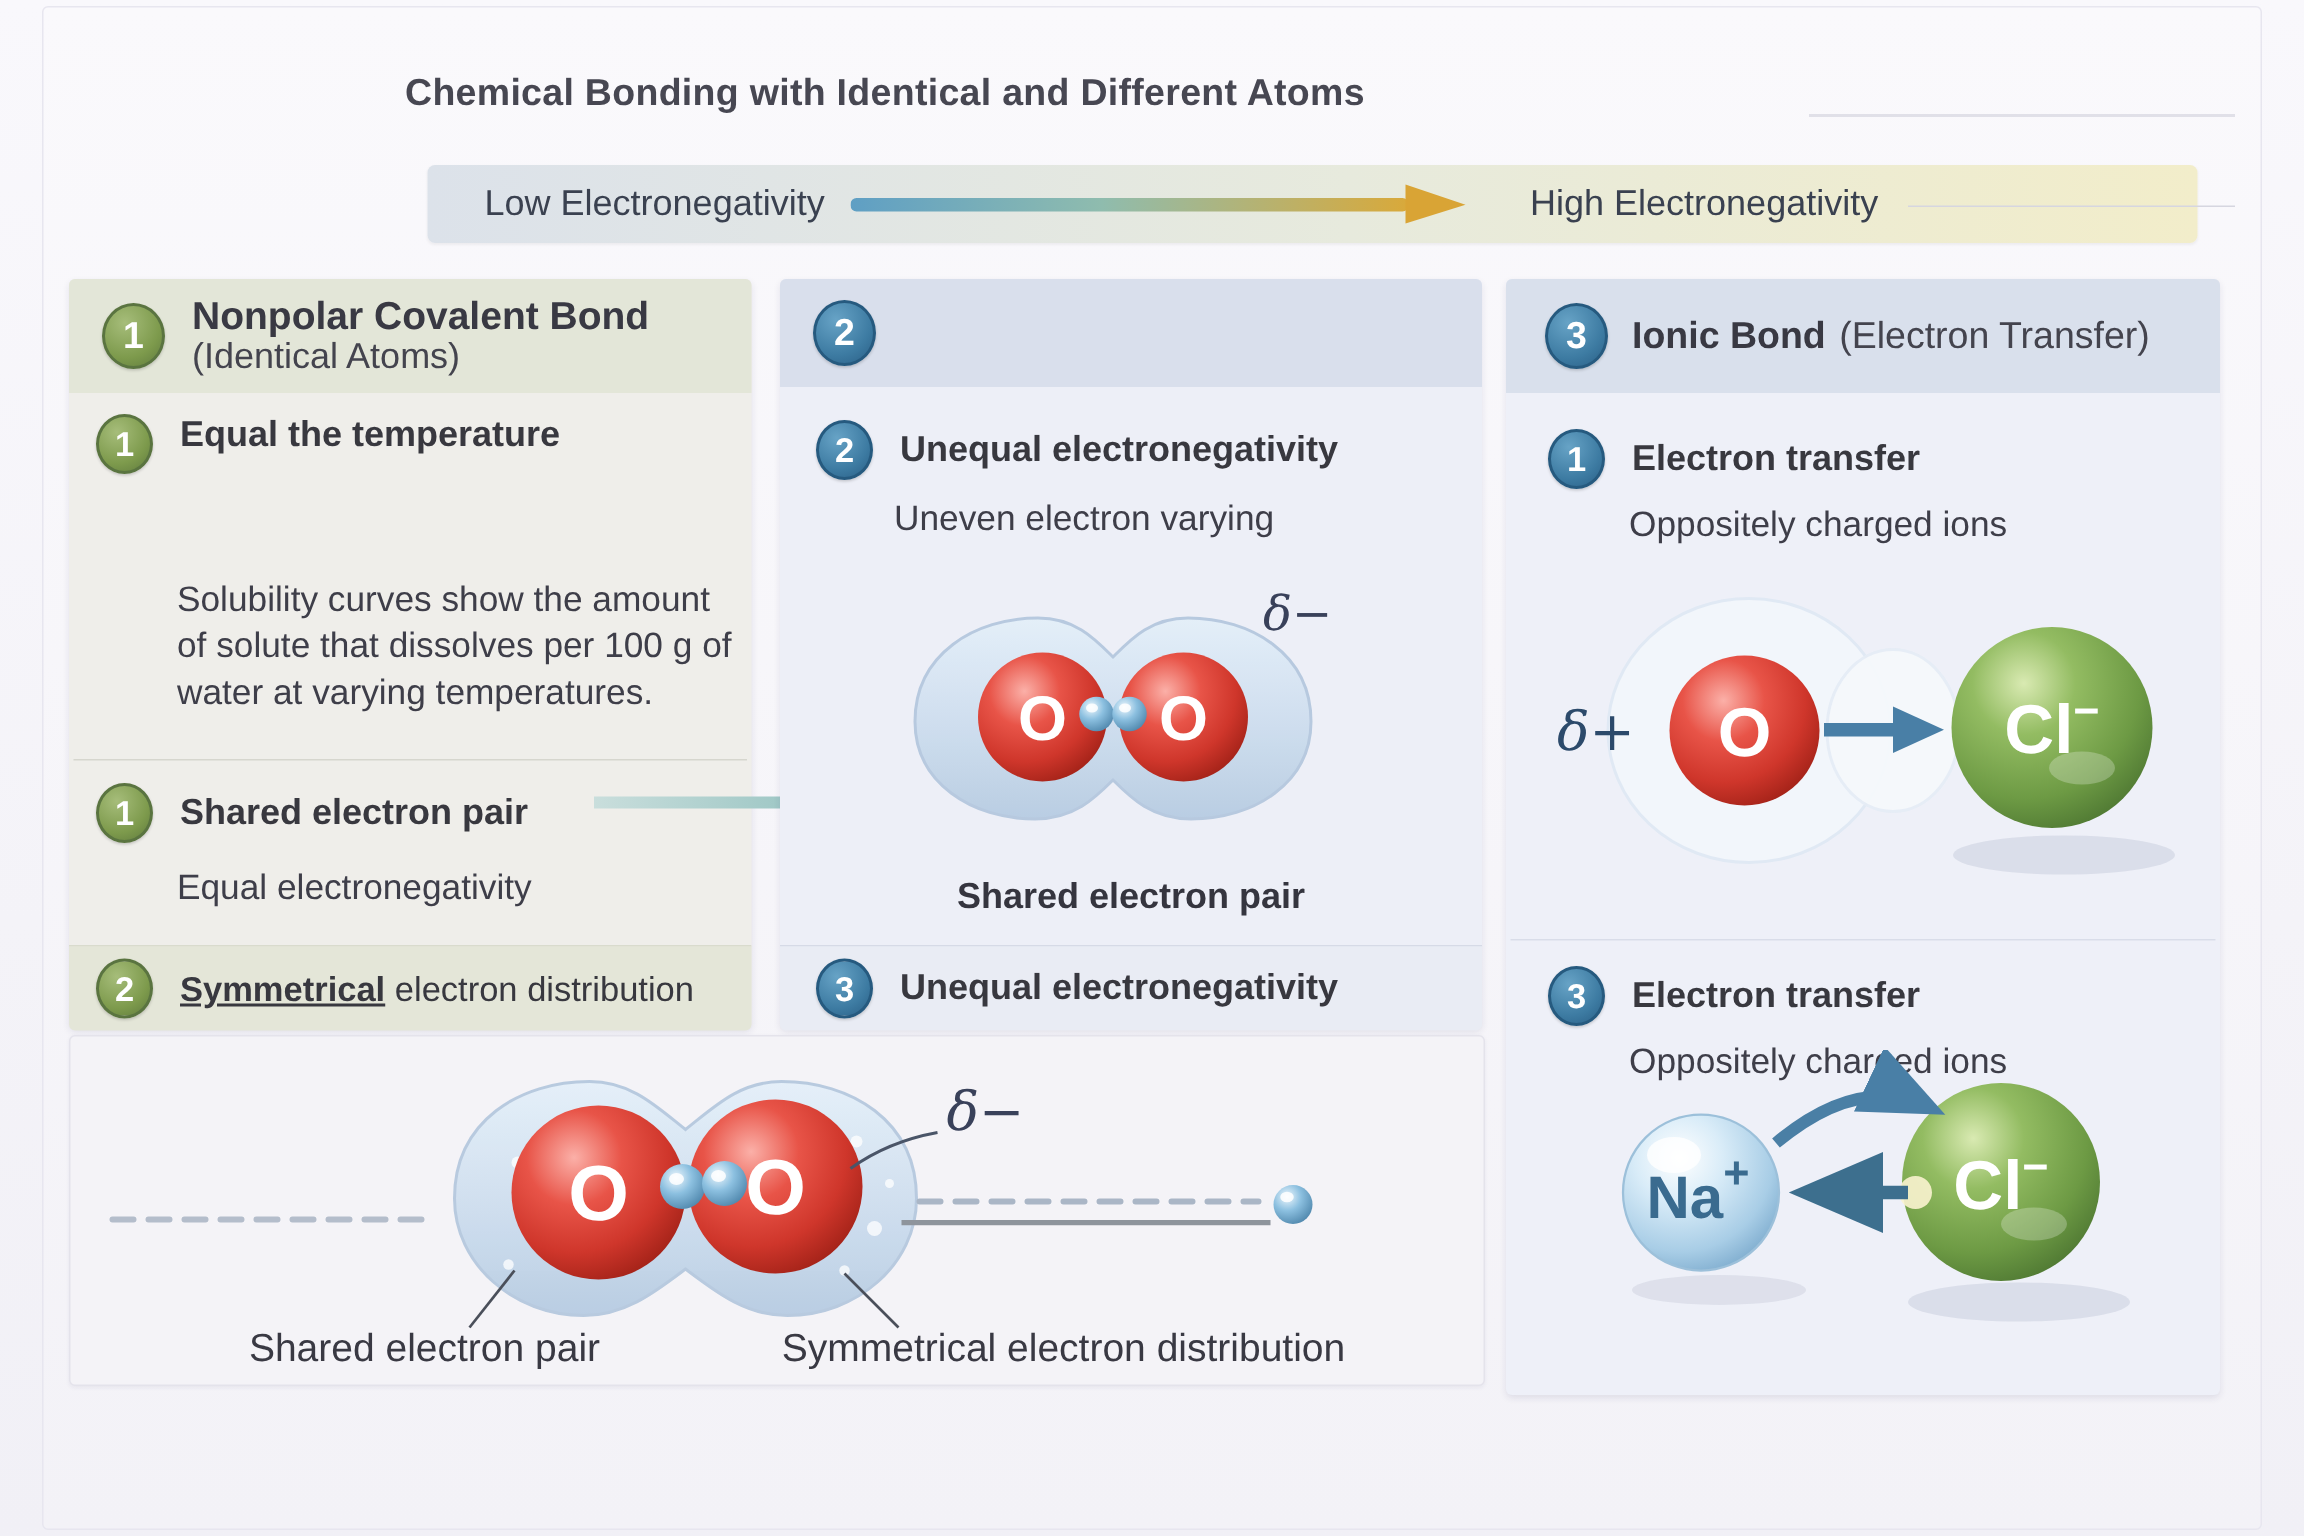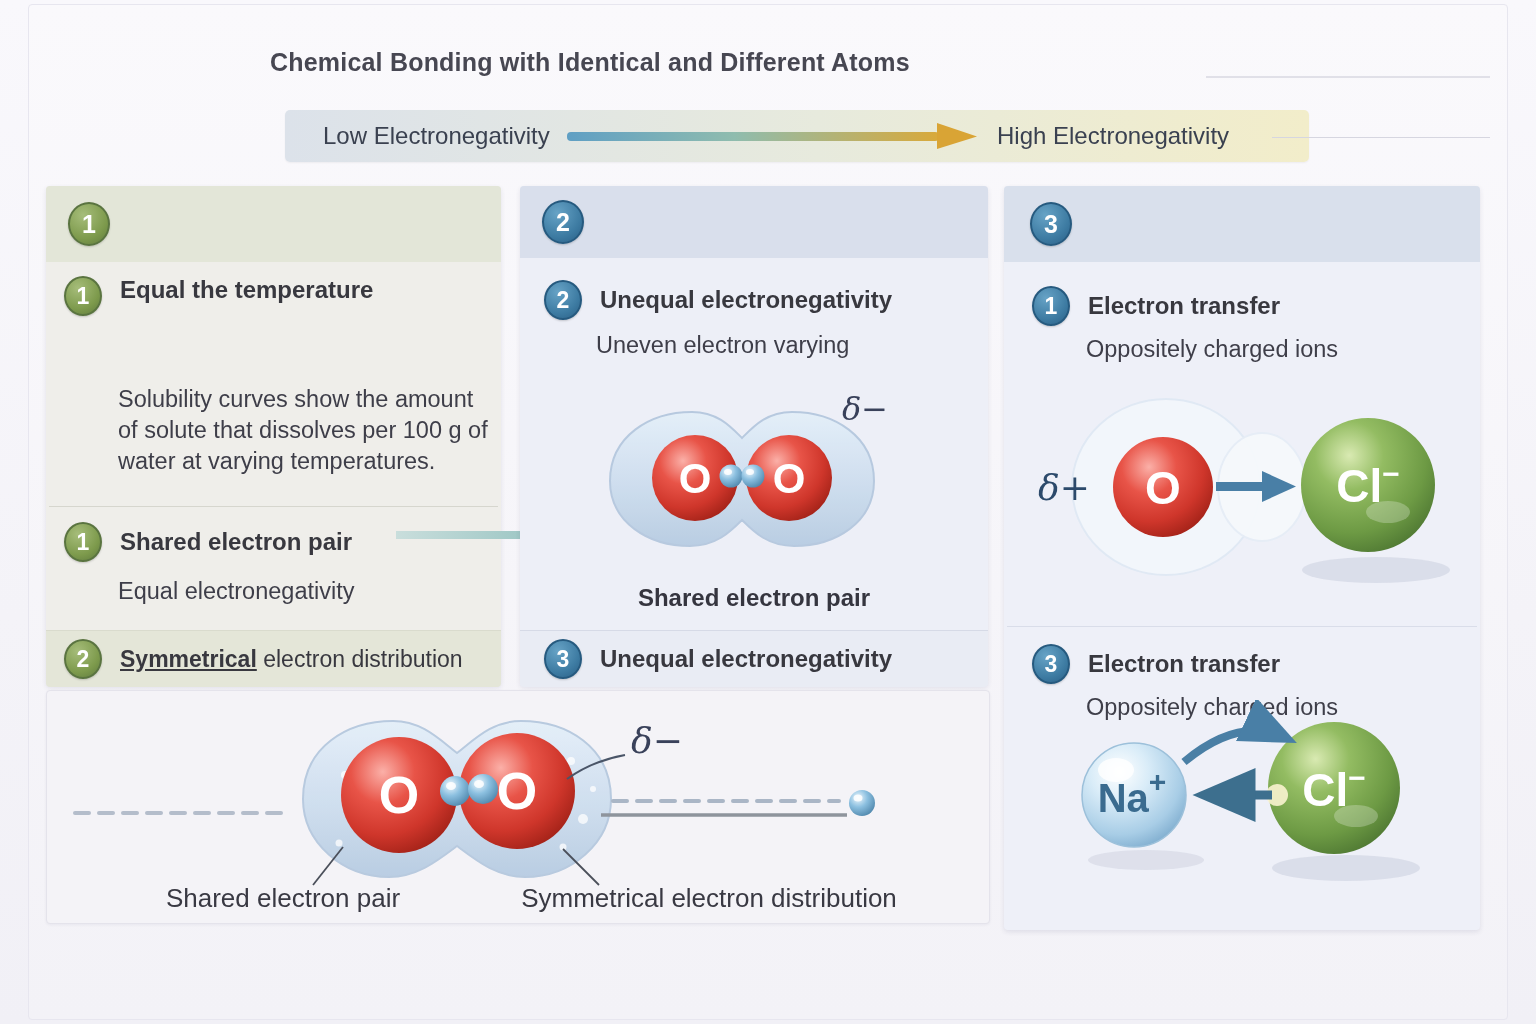--- a/index.html
+++ b/index.html
@@ -10,25 +10,25 @@
   }
   .frame { position:absolute; left:28px; top:4px; width:1478px; height:1014px;
     border:1px solid #e7e6ef; border-radius:4px;
     background:linear-gradient(180deg,#faf9fc,#f3f2f7); }
   .abs { position:absolute; }
   .page-title { position:absolute; left:270px; top:48px; font-size:25px; font-weight:700;
     color:#474752; letter-spacing:.2px; }
   .title-rule { position:absolute; left:1206px; top:76px; width:284px; height:2px; background:#d5d5df; opacity:.7; }
   .en-tail-rule { position:absolute; left:1272px; top:137px; width:218px; height:1px; background:#d6d6e0; }
 
-  .en-band { position:absolute; left:285px; top:110px; width:1024px; height:52px; border-radius:5px;
+  .en-band { position:absolute; left:285px; top:110px; width:1180px; height:52px; border-radius:5px;
     background:linear-gradient(90deg,#dce2ea 0%,#e7eadd 52%,#f2edca 100%);
     box-shadow:0 1px 2px rgba(0,0,0,.05); }
   .en-label { position:absolute; top:50%; transform:translateY(-50%); font-size:24px; color:#3a4150; font-weight:500; }
-  .en-low { left:38px; } .en-high { left:712px; }
+  .en-low { left:38px; } .en-high { left:735px; }
   .en-arrow { position:absolute; left:282px; top:12px; }
 
   .panel { position:absolute; border-radius:4px; box-shadow:0 2px 5px rgba(40,40,90,.10); }
   .panel-1 { left:46px; top:186px; width:455px; height:500px; background:#efeeea; }
   .panel-2 { left:520px; top:186px; width:468px; height:500px; background:#edeff7; }
   .panel-3 { left:1004px; top:186px; width:476px; height:744px; background:#eef0f8; }
 
   .p-header { position:absolute; left:0; top:0; right:0; display:flex; align-items:center; gap:18px;
     padding-left:22px; border-radius:4px 4px 0 0; }
   .p1-header { height:76px; background:#e3e6d8; }
@@ -123,20 +123,24 @@
     <svg class="en-arrow" width="412" height="28">
       <rect x="0" y="10" width="372" height="9" rx="4" fill="url(#gEN)"></rect>
       <polygon points="370,1 410,14.5 370,27" fill="#d9a435"></polygon>
     </svg>
   </div>
   <div class="en-tail-rule"></div>
 
   <div class="panel panel-1">
     <div class="p-header p1-header">
       <div class="num green">1</div>
+      <div class="hdr-text">
+        <div class="hdr-title">Nonpolar Covalent Bond</div>
+        <div class="hdr-sub">(Identical Atoms)</div>
+      </div>
     </div>
 
     <div class="abs" style="left:18px; top:90px; display:flex; gap:18px;">
       <div class="num green small">1</div>
       <div>
         <div class="step-title">Equal the temperature</div>
       </div>
     </div>
     <div class="abs body-text" style="left:72px; top:172px; width:378px;">Solubility curves show the amount of solute that dissolves per 100 g of water at varying temperatures.</div>
 
@@ -189,20 +193,24 @@
 
     <div class="strip p2-strip" style="padding-left:24px;">
       <div class="num blue small">3</div>
       <div class="step-title">Unequal electronegativity</div>
     </div>
   </div>
 
   <div class="panel panel-3">
     <div class="p-header p3-header" style="gap:16px; padding-left:26px;">
       <div class="num blue">3</div>
+      <div class="hdr-inline">
+        <span class="hdr-title">Ionic Bond</span>
+        <span class="hdr-sub">(Electron Transfer)</span>
+      </div>
     </div>
 
     <div class="abs" style="left:28px; top:100px; display:flex; gap:18px; align-items:center;">
       <div class="num blue small">1</div>
       <div class="step-title">Electron transfer</div>
     </div>
     <div class="abs step-sub" style="left:82px; top:150px;">Oppositely charged ions</div>
 
     <svg class="abs" style="left:12px; top:196px;" width="452" height="230" viewBox="0 0 452 230">
       <ellipse cx="150" cy="105" rx="94" ry="88" fill="#f3f7fc" stroke="#e0e9f4" stroke-width="2" opacity=".95"></ellipse>

